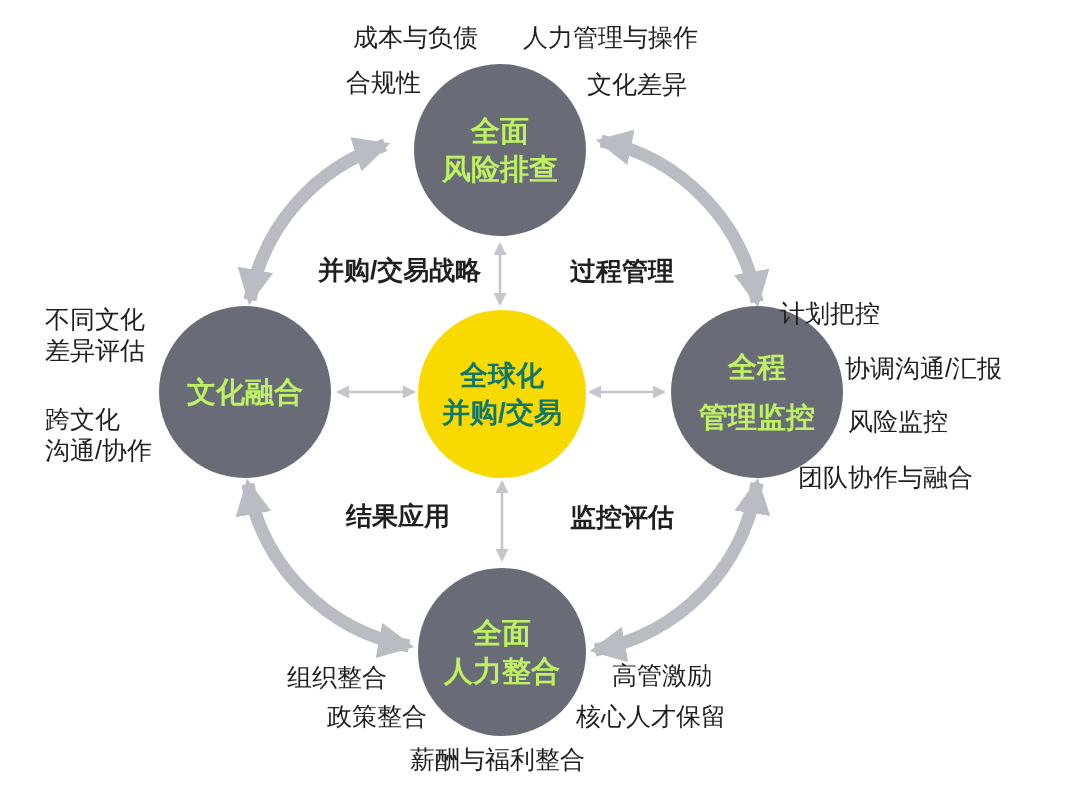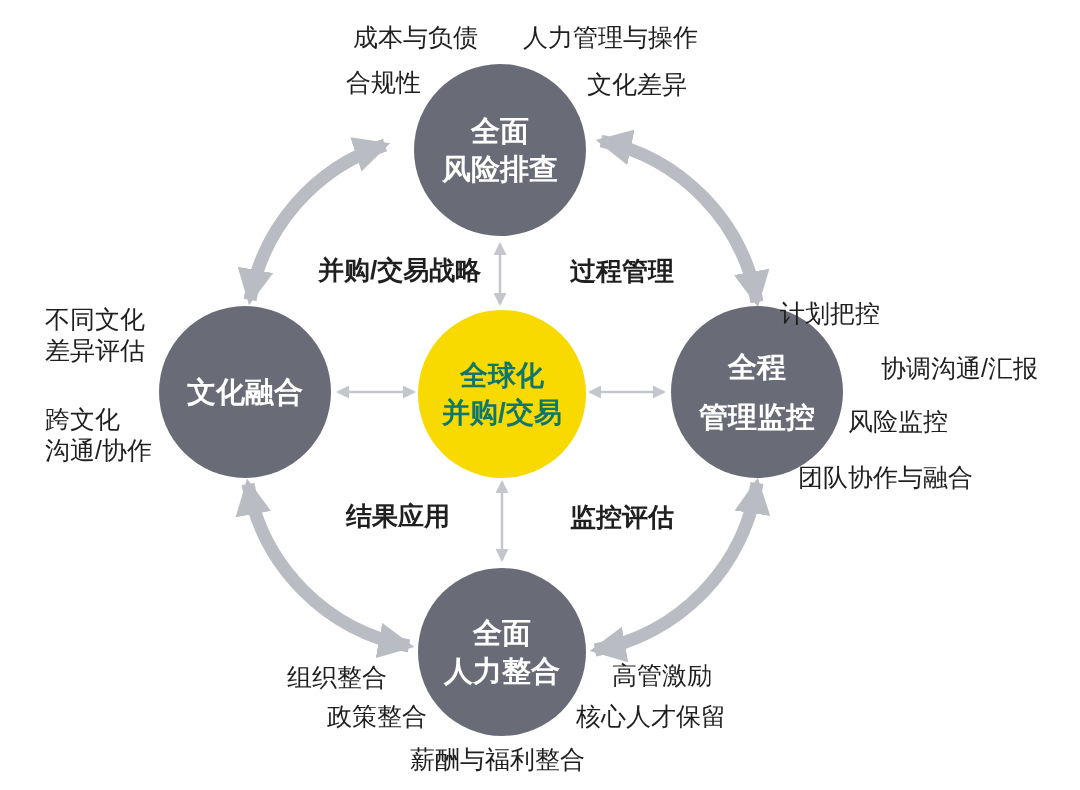--- a/index.html
+++ b/index.html
@@ -23,21 +23,21 @@
   }
   .thin {
     fill: none;
     stroke: #c3c6cc;
     stroke-width: 2.5px;
   }
   .node {
     position: absolute;
     border-radius: 50%;
     background: #696b76;
-    color: #ffffff;
+    color: #bef264;
     display: flex;
     flex-direction: column;
     align-items: center;
     justify-content: center;
     text-align: center;
     font-weight: bold;
     font-size: 29px;
     line-height: 38px;
   }
   .node--center {
@@ -113,21 +113,21 @@
   <div class="lbl lbl--bold" style="left:570px; top:256px;">过程管理</div>
   <div class="lbl lbl--bold" style="left:346px; top:501px;">结果应用</div>
   <div class="lbl lbl--bold" style="left:570px; top:502px;">监控评估</div>
 
   <div class="lbl" style="left:353px; top:22px;">成本与负债</div>
   <div class="lbl" style="left:523px; top:22px;">人力管理与操作</div>
   <div class="lbl" style="left:346px; top:67px;">合规性</div>
   <div class="lbl" style="left:587px; top:69px;">文化差异</div>
 
   <div class="lbl" style="left:780px; top:298px;">计划把控</div>
-  <div class="lbl" style="left:845px; top:353px;margin-left:36px;">协调沟通/汇报</div>
+  <div class="lbl" style="left:845px; top:353px;">协调沟通/汇报</div>
   <div class="lbl" style="left:848px; top:406px;">风险监控</div>
   <div class="lbl" style="left:798px; top:462px;">团队协作与融合</div>
 
   <div class="lbl" style="left:45px; top:304px;">
     <span>不同文化</span>
     <span>差异评估</span>
   </div>
   <div class="lbl" style="left:45px; top:404px;">
     <span>跨文化</span>
     <span>沟通/协作</span>

